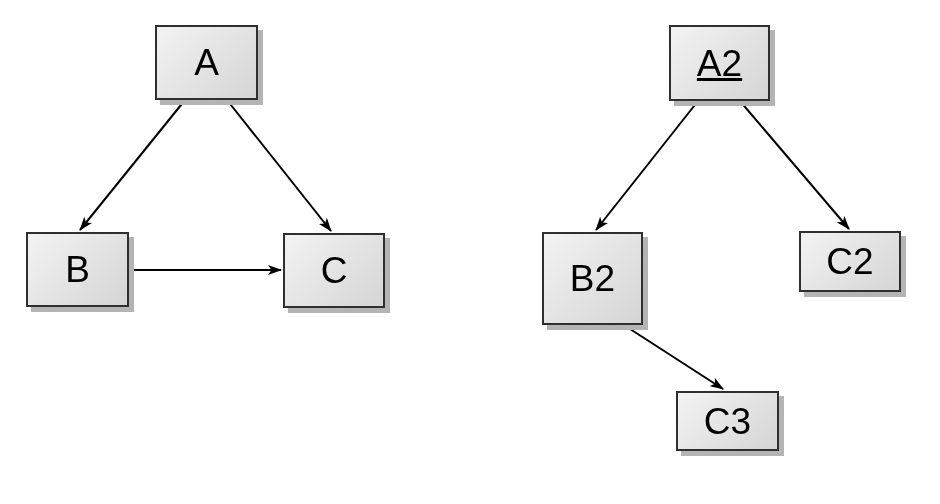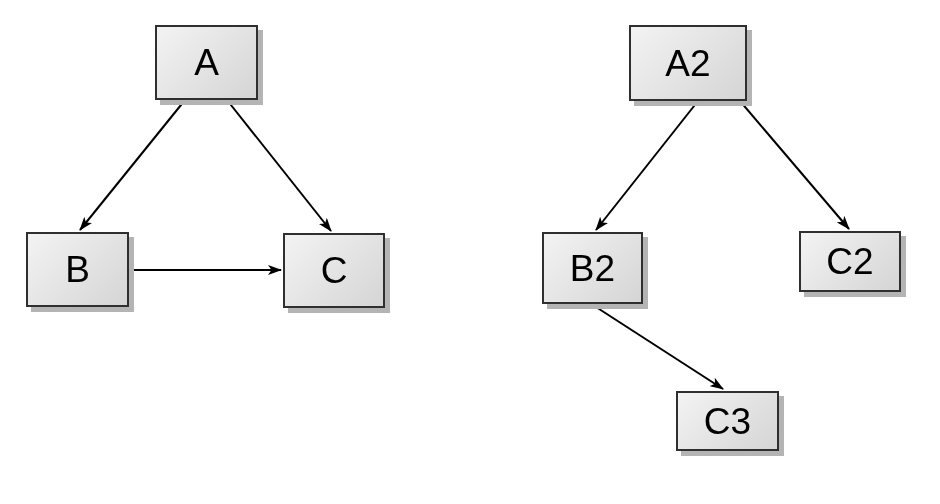--- a/index.html
+++ b/index.html
@@ -57,24 +57,24 @@
   <div id="nodes">
       <div class="node" style="left: 155px; top: 25px; width: 103px; height: 75px; border-color: rgb(47, 47, 47); background: linear-gradient(135deg, rgb(243, 243, 243) 0%, rgb(213, 213, 213) 100%); box-shadow: rgb(180, 180, 180) 5px 5px 0px; color: rgb(0, 0, 0);">
         <span>A</span>
       </div>
       <div class="node" style="left: 26px; top: 232px; width: 103px; height: 75px; border-color: rgb(47, 47, 47); background: linear-gradient(135deg, rgb(243, 243, 243) 0%, rgb(213, 213, 213) 100%); box-shadow: rgb(180, 180, 180) 5px 5px 0px; color: rgb(0, 0, 0);">
         <span>B</span>
       </div>
       <div class="node" style="left: 283px; top: 233px; width: 102px; height: 75px; border-color: rgb(47, 47, 47); background: linear-gradient(135deg, rgb(243, 243, 243) 0%, rgb(213, 213, 213) 100%); box-shadow: rgb(180, 180, 180) 5px 5px 0px; color: rgb(0, 0, 0);">
         <span>C</span>
       </div>
-      <div class="node" style="left: 629px; top: 25px; width: 118px; height: 76px; border-color: rgb(47, 47, 47); background: linear-gradient(135deg, rgb(243, 243, 243) 0%, rgb(213, 213, 213) 100%); box-shadow: rgb(180, 180, 180) 5px 5px 0px; color: rgb(0, 0, 0);">
+      <div class="node" style="left: 669px; top: 25px; width: 101px; height: 76px; border-color: rgb(47, 47, 47); background: linear-gradient(135deg, rgb(243, 243, 243) 0%, rgb(213, 213, 213) 100%); box-shadow: rgb(180, 180, 180) 5px 5px 0px; color: rgb(0, 0, 0); text-decoration: underline;">
         <span>A2</span>
       </div>
-      <div class="node" style="left: 542px; top: 232px; width: 101px; height: 72px; border-color: rgb(47, 47, 47); background: linear-gradient(135deg, rgb(243, 243, 243) 0%, rgb(213, 213, 213) 100%); box-shadow: rgb(180, 180, 180) 5px 5px 0px; color: rgb(0, 0, 0);">
+      <div class="node" style="left: 542px; top: 232px; width: 101px; height: 93px; border-color: rgb(47, 47, 47); background: linear-gradient(135deg, rgb(243, 243, 243) 0%, rgb(213, 213, 213) 100%); box-shadow: rgb(180, 180, 180) 5px 5px 0px; color: rgb(0, 0, 0);">
         <span>B2</span>
       </div>
       <div class="node" style="left: 799px; top: 231px; width: 102px; height: 61px; border-color: rgb(47, 47, 47); background: linear-gradient(135deg, rgb(243, 243, 243) 0%, rgb(213, 213, 213) 100%); box-shadow: rgb(180, 180, 180) 5px 5px 0px; color: rgb(0, 0, 0);">
         <span>C2</span>
       </div>
       <div class="node" style="left: 676px; top: 391px; width: 103px; height: 60px; border-color: rgb(47, 47, 47); background: linear-gradient(135deg, rgb(243, 243, 243) 0%, rgb(213, 213, 213) 100%); box-shadow: rgb(180, 180, 180) 5px 5px 0px; color: rgb(0, 0, 0);">
         <span>C3</span>
       </div>
     </div>
 </div>

